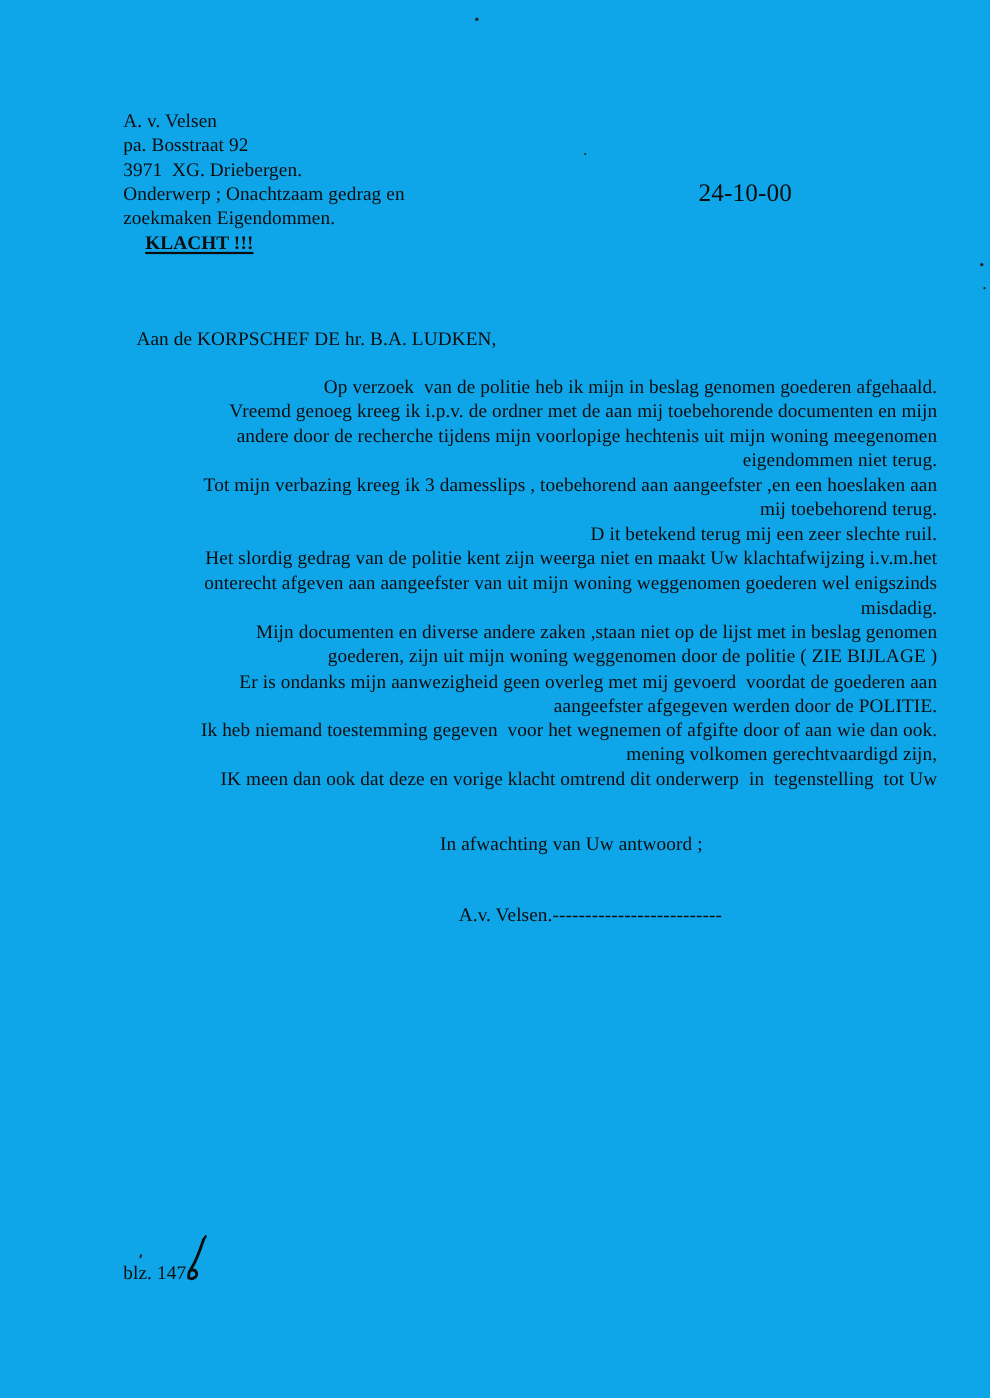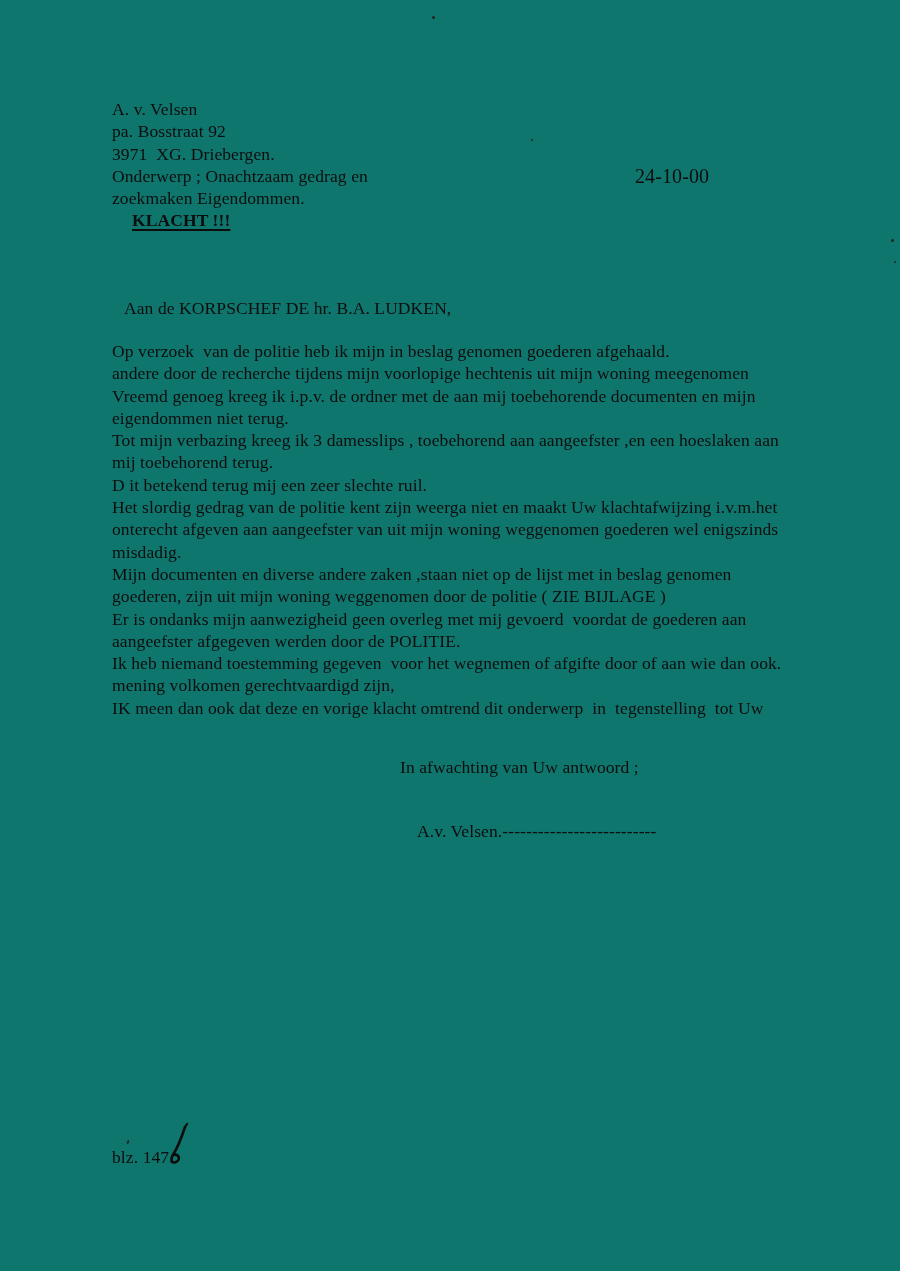--- a/index.html
+++ b/index.html
@@ -5,60 +5,61 @@
   html, body {
     margin: 0;
     padding: 0;
     background: #e8e8e8;
   }
   .page {
     position: relative;
     width: 900px;
     height: 1271px;
     margin: 0 auto;
-    background: #0f766e;
+    background: #0ea5e9;
     font-family: "Liberation Serif", "DejaVu Serif", serif;
     color: #0d0d0d;
     overflow: hidden;
   }
   .line {
     white-space: pre;
     font-size: 17.5px;
     line-height: 22.3px;
     letter-spacing: 0.1px;
   }
   .header-block {
     position: absolute;
     left: 112px;
     top: 98px;
   }
   .date {
     position: absolute;
     left: 635px;
     top: 165px;
-    font-size: 20px;
+    font-size: 23px;
   }
   .complaint-heading {
     font-weight: bold;
     text-decoration: underline;
     text-decoration-thickness: 2px;
     text-underline-offset: 3px;
     margin-left: 20px;
   }
   .salutation {
     position: absolute;
     left: 112px;
     top: 297px;
     margin-left: 12px;
   }
   .body-block {
     position: absolute;
     left: 112px;
     top: 340px;
     width: 740px;
+    text-align: right;
   }
   .closing-awaiting {
     position: absolute;
     left: 400px;
     top: 756px;
   }
   .signature {
     position: absolute;
     left: 396px;
     top: 820px;
@@ -108,22 +109,22 @@
     <div class="line">zoekmaken Eigendommen.</div>
     <div class="line"><span class="complaint-heading">KLACHT !!!</span></div>
   </div>
 
   <div class="date line">24-10-00</div>
 
   <div class="salutation line">Aan de KORPSCHEF DE hr. B.A. LUDKEN,</div>
 
   <div class="body-block">
     <div class="line">Op verzoek  van de politie heb ik mijn in beslag genomen goederen afgehaald.</div>
+    <div class="line">Vreemd genoeg kreeg ik i.p.v. de ordner met de aan mij toebehorende documenten en mijn</div>
     <div class="line">andere door de recherche tijdens mijn voorlopige hechtenis uit mijn woning meegenomen</div>
-    <div class="line">Vreemd genoeg kreeg ik i.p.v. de ordner met de aan mij toebehorende documenten en mijn</div>
     <div class="line">eigendommen niet terug.</div>
     <div class="line">Tot mijn verbazing kreeg ik 3 damesslips , toebehorend aan aangeefster ,en een hoeslaken aan</div>
     <div class="line">mij toebehorend terug.</div>
     <div class="line">D it betekend terug mij een zeer slechte ruil.</div>
     <div class="line">Het slordig gedrag van de politie kent zijn weerga niet en maakt Uw klachtafwijzing i.v.m.het</div>
     <div class="line">onterecht afgeven aan aangeefster van uit mijn woning weggenomen goederen wel enigszinds</div>
     <div class="line">misdadig.</div>
     <div class="line">Mijn documenten en diverse andere zaken ,staan niet op de lijst met in beslag genomen</div>
     <div class="line">goederen, zijn uit mijn woning weggenomen door de politie ( ZIE BIJLAGE )</div>
     <div class="line">Er is ondanks mijn aanwezigheid geen overleg met mij gevoerd  voordat de goederen aan</div>

